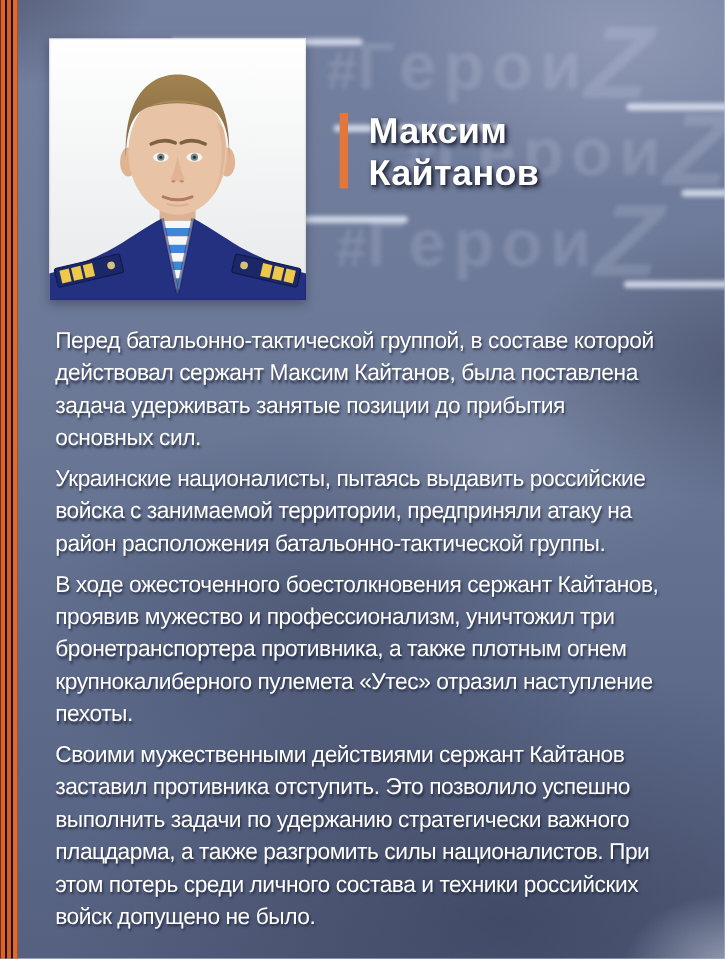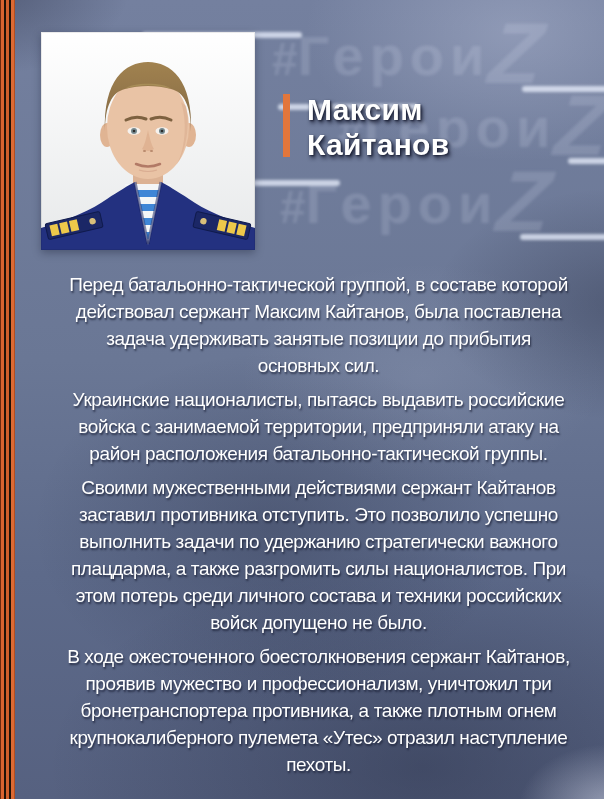--- a/index.html
+++ b/index.html
@@ -56,21 +56,21 @@
         color:#fff;white-space:pre-line;letter-spacing:0.3px;
         text-shadow:2px 3px 4px rgba(22,27,48,0.9),1px 1px 2px rgba(22,27,48,0.8);}
   .rank{margin:13px 0 0 4px;font-size:24px;font-weight:400;color:#fff;
         letter-spacing:-0.2px;
         text-shadow:2px 2px 3px rgba(22,27,48,0.8);}
 
   
   .story{position:absolute;left:46px;top:271px;width:545px;z-index:3;
          font-size:19px;line-height:27px;letter-spacing:-0.4px;color:#fff;
          text-shadow:1px 2px 2px rgba(22,27,48,0.75);}
-  .story p{margin:0 0 7px 0;white-space:pre-line;text-align:center;}
+  .story p{margin:0 0 7px 0;white-space:pre-line;}
 </style>
 </head>
 <body>
 
 <div class="poster">
 
   <div class="ribbon"></div>
 
   <div class="wm wm-1" aria-hidden="true">
     <span class="wm-hash">#</span><span class="wm-word">Герои</span><span class="wm-z">Z</span>
@@ -183,26 +183,26 @@
   </header>
 
   <main class="story">
     <p>Перед батальонно-тактической группой, в составе которой
 действовал сержант Максим Кайтанов, была поставлена
 задача удерживать занятые позиции до прибытия
 основных сил.</p>
     <p>Украинские националисты, пытаясь выдавить российские
 войска с занимаемой территории, предприняли атаку на
 район расположения батальонно-тактической группы.</p>
+    <p>В ходе ожесточенного боестолкновения сержант Кайтанов,
+проявив мужество и профессионализм, уничтожил три
+бронетранспортера противника, а также плотным огнем
+крупнокалиберного пулемета «Утес» отразил наступление
+пехоты.</p>
     <p>Своими мужественными действиями сержант Кайтанов
 заставил противника отступить. Это позволило успешно
 выполнить задачи по удержанию стратегически важного
 плацдарма, а также разгромить силы националистов. При
 этом потерь среди личного состава и техники российских
 войск допущено не было.</p>
-    <p>В ходе ожесточенного боестолкновения сержант Кайтанов,
-проявив мужество и профессионализм, уничтожил три
-бронетранспортера противника, а также плотным огнем
-крупнокалиберного пулемета «Утес» отразил наступление
-пехоты.</p>
   </main>
 
 </div>
 
 </body></html>

